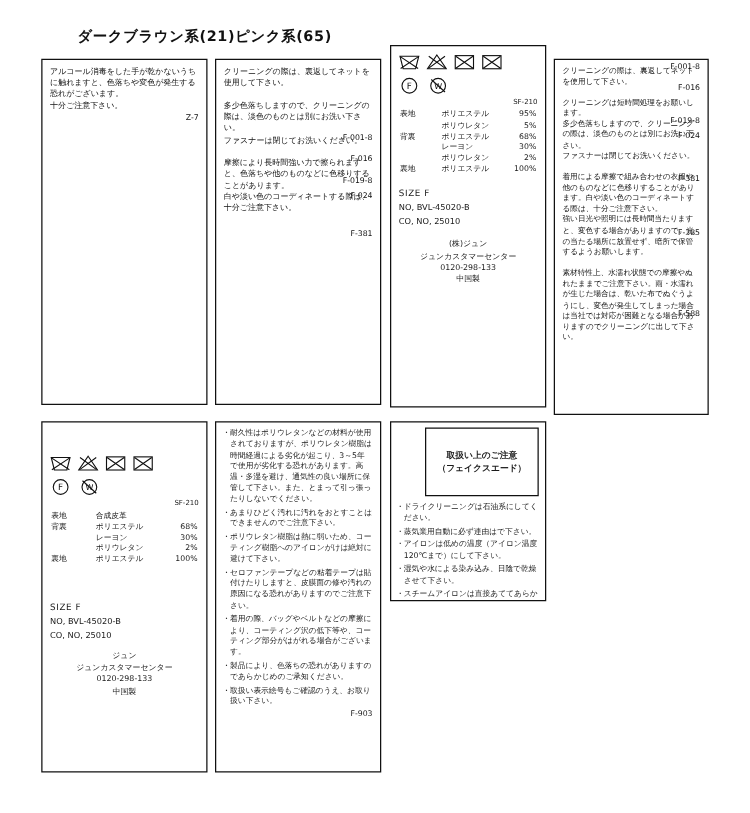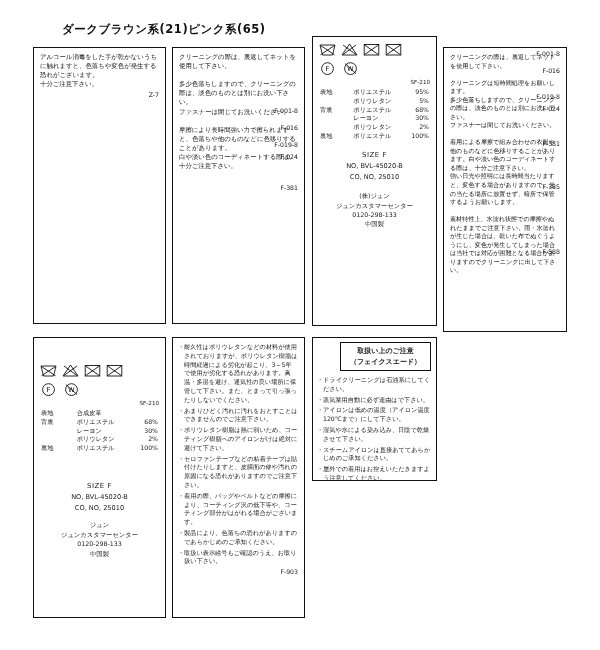--- a/index.html
+++ b/index.html
@@ -62,31 +62,31 @@
     border-collapse:collapse;
     font-size:6.2px;
     width:100%;
     margin-top:2px;
   }
   table.comp td { padding:0 1px; vertical-align:top; line-height:1.42; }
   td.lbl { width:30%; white-space:nowrap; }
   td.mat { width:46%; white-space:nowrap; }
   td.pct { width:24%; text-align:right; white-space:nowrap; }
 
-  .sizeblk { text-align:center; font-size:6.6px; line-height:1.6; margin-top:9px; }
+  .sizeblk { font-size:6.6px; line-height:1.6; margin-top:9px; }
   .sizeblk .big { font-size:7px; letter-spacing:0.5px; }
   .addr { text-align:center; font-size:6.3px; line-height:1.5; margin-top:9px; }
 
   .noticebox {
     border:1px solid #111;
     text-align:center;
     font-size:7px;
     font-weight:bold;
     line-height:1.5;
-    padding:3px 2px;
+    padding:16px 2px;
     margin-bottom:5px;
     margin-left:22px;
   }
   ul.bul {
     margin:0; padding:0; list-style:none;
   }
   ul.bul li {
     font-size:6.2px;
     line-height:1.42;
     padding-left:5px;

